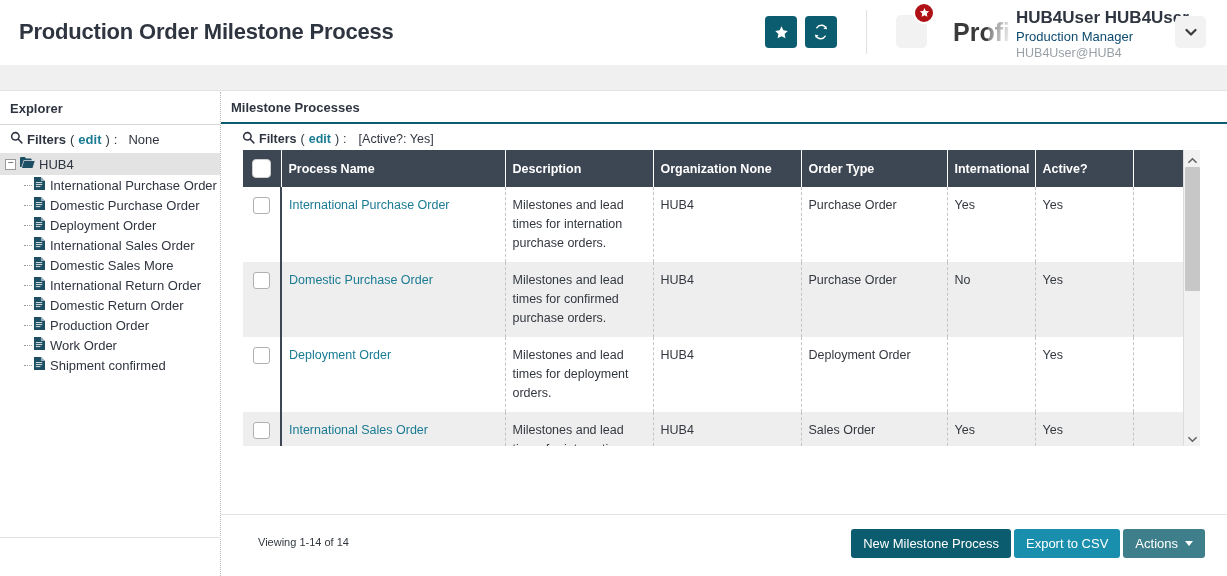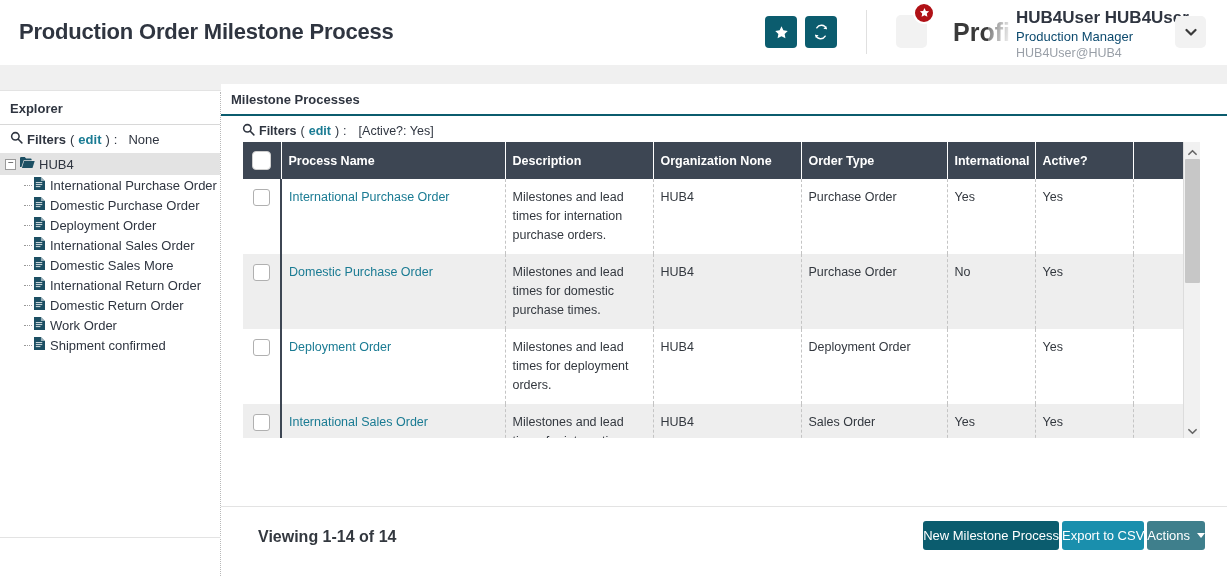--- a/index.html
+++ b/index.html
@@ -131,21 +131,21 @@
     left: 24px; top: 50%;
     width: 8px; border-top: 1px dotted #9a9a9a;
   }
   .sidebar-hr {
     position: absolute; left: 0; bottom: 38px;
     width: 221px; height: 1px; background: #e3e3e3;
   }
 
   
   .main {
-    position: absolute; left: 221px; top: 84px;
+    position: absolute; left: 221px; top: 92px;
     width: 1006px; height: 484px;
     background: #ffffff;
   }
   .main-title {
     padding: 8px 0 7px 10px;
     font-size: 13px; font-weight: bold; color: #2f3540;
     border-bottom: 2px solid #0b5c6e;
   }
   .main-filters {
     display: flex; align-items: center; gap: 4px;
@@ -245,31 +245,31 @@
 
   
   .footer {
     position: absolute; left: 0; bottom: 0;
     width: 1006px; height: 62px;
     background: #ffffff;
     border-top: 1px solid #e3e3e3;
   }
   .viewing {
     position: absolute; left: 37px; top: 21px;
-    font-size: 16px; color: #33383f; font-weight: bold;
+    font-size: 11px; color: #33383f;
   }
   .btn-row {
     position: absolute; right: 22px; top: 14px;
     display: flex; gap: 3px;
   }
   .btn {
     border: none; color: #ffffff;
     font-size: 13px;
     font-family: "Liberation Sans", sans-serif;
-    padding: 0 0; height: 29px;
+    padding: 0 12px; height: 29px;
     border-radius: 3px; cursor: pointer;
     display: flex; align-items: center; gap: 7px;
   }
   .btn-primary { background: #0b5c6e; }
   .btn-csv { background: #1a8fad; }
   .btn-actions { background: #3f7f8c; }
   .caret-dn {
     width: 0; height: 0;
     border-left: 4px solid transparent;
     border-right: 4px solid transparent;
@@ -459,20 +459,34 @@
             <path d="M0 0h7.6L12 4.2V14H0z" fill="#1c4f63"></path>
             <path d="M7.6 0L12 4.2H7.6z" fill="#ffffff" opacity="0.55"></path>
             <g stroke="#ffffff" stroke-width="0.9">
               <line x1="2" y1="6" x2="9" y2="6"></line>
               <line x1="2" y1="8.2" x2="9" y2="8.2"></line>
               <line x1="2" y1="10.4" x2="7" y2="10.4"></line>
             </g>
           </svg>
       </span>
       <span>Domestic Return Order</span>
+    </div>
+    <div class="tree-item">
+      <span>
+        <svg width="11" height="13" viewBox="0 0 12 14">
+            <path d="M0 0h7.6L12 4.2V14H0z" fill="#1c4f63"></path>
+            <path d="M7.6 0L12 4.2H7.6z" fill="#ffffff" opacity="0.55"></path>
+            <g stroke="#ffffff" stroke-width="0.9">
+              <line x1="2" y1="6" x2="9" y2="6"></line>
+              <line x1="2" y1="8.2" x2="9" y2="8.2"></line>
+              <line x1="2" y1="10.4" x2="7" y2="10.4"></line>
+            </g>
+          </svg>
+      </span>
+      <span>Production Order</span>
     </div>
     <div class="tree-item">
       <span>
         <svg width="11" height="13" viewBox="0 0 12 14">
             <path d="M0 0h7.6L12 4.2V14H0z" fill="#1c4f63"></path>
             <path d="M7.6 0L12 4.2H7.6z" fill="#ffffff" opacity="0.55"></path>
             <g stroke="#ffffff" stroke-width="0.9">
               <line x1="2" y1="6" x2="9" y2="6"></line>
               <line x1="2" y1="8.2" x2="9" y2="8.2"></line>
               <line x1="2" y1="10.4" x2="7" y2="10.4"></line>
@@ -552,21 +566,21 @@
             <td>Milestones and lead times for internation purchase orders.</td>
             <td>HUB4</td>
             <td>Purchase Order</td>
             <td>Yes</td>
             <td>Yes</td>
             <td class="last-col"></td>
           </tr>
           <tr class="alt" style="height:66px">
             <td class="cb-col"><span class="cb"></span></td>
             <td><a class="proc-link">Domestic Purchase Order</a></td>
-            <td>Milestones and lead times for domestic purchase times.</td>
+            <td>Milestones and lead times for confirmed purchase orders.</td>
             <td>HUB4</td>
             <td>Purchase Order</td>
             <td>No</td>
             <td>Yes</td>
             <td class="last-col"></td>
           </tr>
           <tr class="norm" style="height:47px">
             <td class="cb-col"><span class="cb"></span></td>
             <td><a class="proc-link">Deployment Order</a></td>
             <td>Milestones and lead times for deployment orders.</td>

